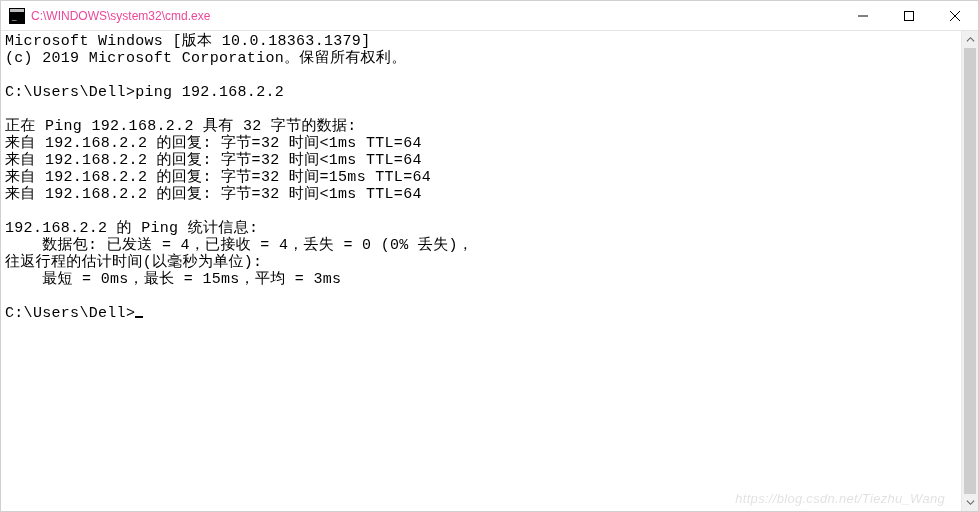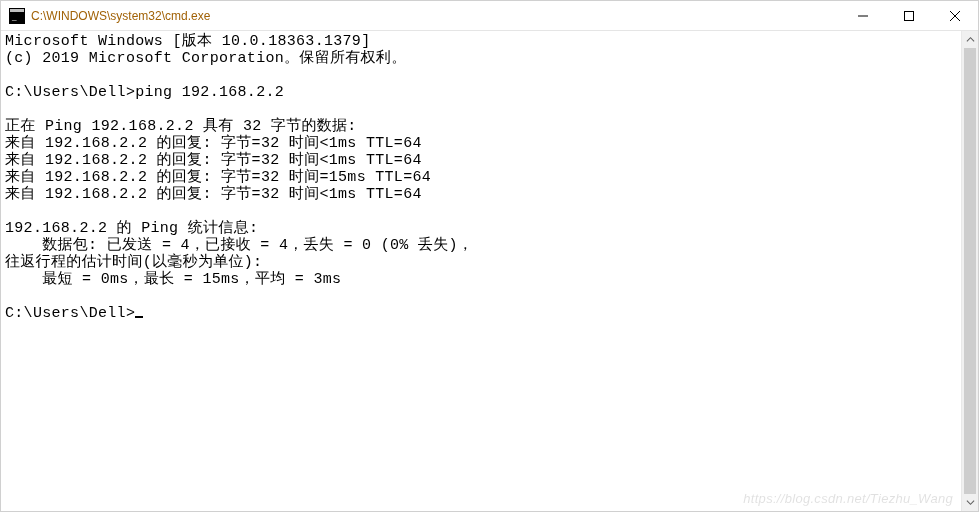--- a/index.html
+++ b/index.html
@@ -20,21 +20,21 @@
     user-select: none;
   }
   .titlebar-icon {
     width: 16px; height: 16px;
     margin: 0 6px 0 8px;
     display: flex; align-items: center; justify-content: center;
   }
   .titlebar-icon svg { display: block; }
   .titlebar-title {
     font-size: 12px;
-    color: #a16207;
+    color: #ec4899;
     flex: 0 0 auto;
   }
   .titlebar-spacer { flex: 1 1 auto; }
   .win-controls { display: flex; height: 100%; }
   .win-btn {
     width: 46px; height: 100%;
     display: flex; align-items: center; justify-content: center;
     color: #333;
   }
   .win-btn svg { display:block; }
@@ -81,21 +81,21 @@
     position: absolute; top: 17px; bottom: 17px; left: 0; right: 0;
   }
   .sb-thumb {
     position: absolute; left: 2px; right: 2px;
     top: 0; height: 100%;
     background: #cdcdcd;
     border-radius: 0;
   }
   .watermark {
     position: absolute;
-    right: 8px; bottom: 4px;
+    right: 16px; bottom: 4px;
     font-size: 13px;
     color: rgba(0,0,0,0.12);
     font-family: Arial, sans-serif;
     font-style: italic;
     pointer-events: none;
   }
 </style>
 </head>
 <body>
 

